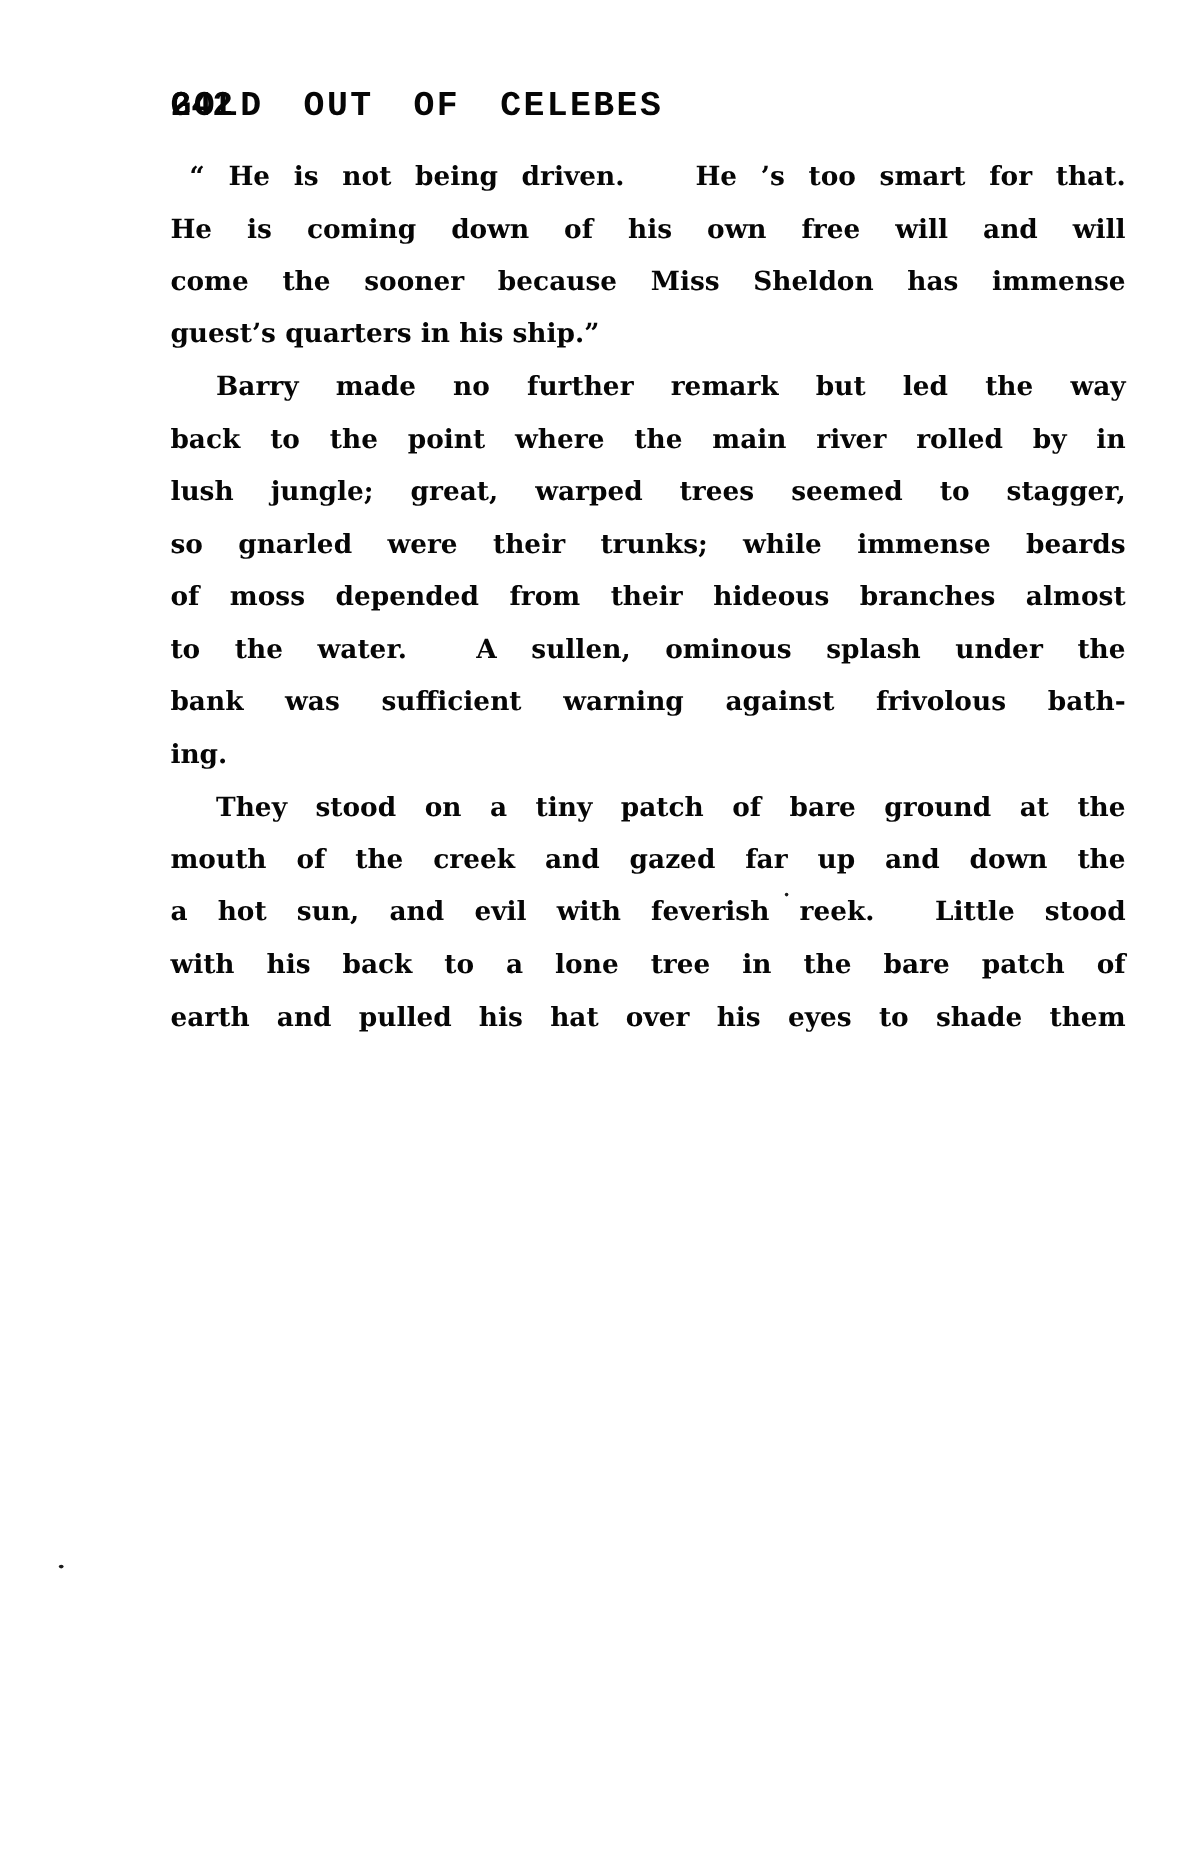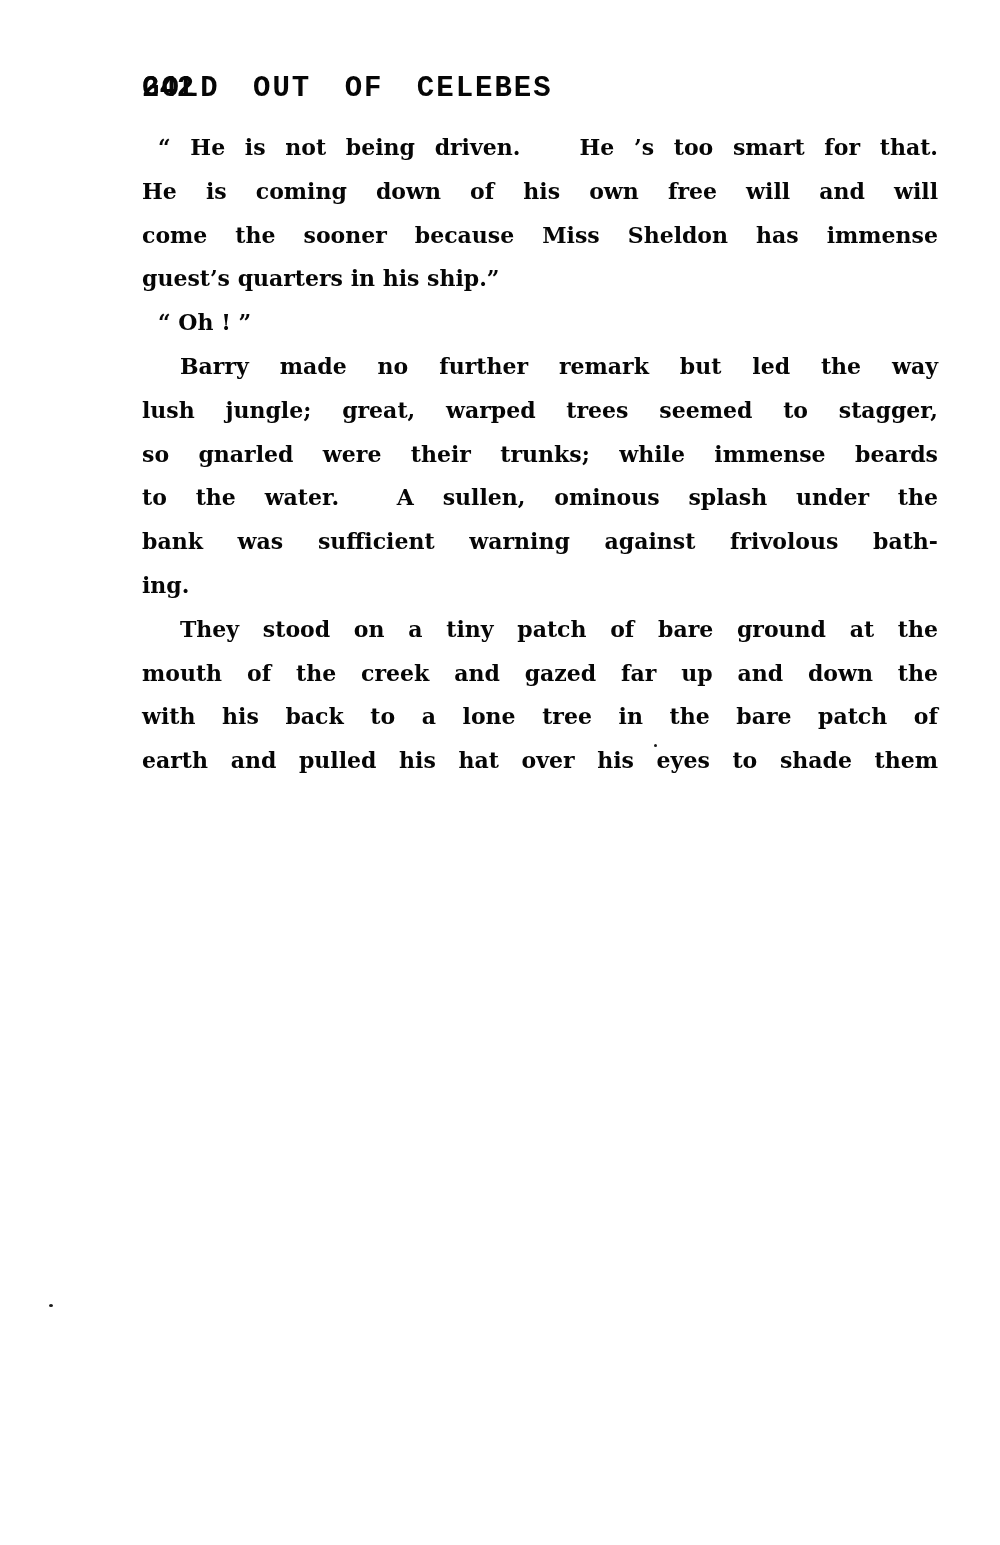--- a/index.html
+++ b/index.html
@@ -72,33 +72,33 @@
   </div>
 
   <div class="body-block">
       <div>
         <div class="line justify indent-quote">“ He is not being driven.   He ’s too smart for that.</div>
         <div class="line justify">He is coming down of his own free will and will</div>
         <div class="line justify">come the sooner because Miss Sheldon has immense</div>
         <div class="line">guest’s quarters in his ship.”</div>
       </div>
       <div>
-        <div class="line indent-quote">“ Oh ! ”</div>
-      </div>
-      <div>
         <div class="line justify indent-normal">Barry made no further remark but led the way</div>
+        <div class="line justify">back to the point where the main river rolled by in</div>
         <div class="line justify">lush jungle; great, warped trees seemed to stagger,</div>
         <div class="line justify">so gnarled were their trunks; while immense beards</div>
+        <div class="line justify">of moss depended from their hideous branches almost</div>
         <div class="line justify">to the water.  A sullen, ominous splash under the</div>
         <div class="line justify">bank was sufficient warning against frivolous bath-</div>
         <div class="line">ing.</div>
       </div>
       <div>
         <div class="line justify indent-normal">They stood on a tiny patch of bare ground at the</div>
         <div class="line justify">mouth of the creek and gazed far up and down the</div>
+        <div class="line justify">a hot sun, and evil with feverish reek.  Little stood</div>
         <div class="line justify">with his back to a lone tree in the bare patch of</div>
         <div class="line justify">earth and pulled his hat over his eyes to shade them</div>
       </div>
     </div>
 
 <div class="speck" style="left: 49px; top: 1304px; width: 4px; height: 3px;"></div>
     <div class="speck" style="left: 654px; top: 744px; width: 3px; height: 3px;"></div>
   </div>
 
 </body></html>

